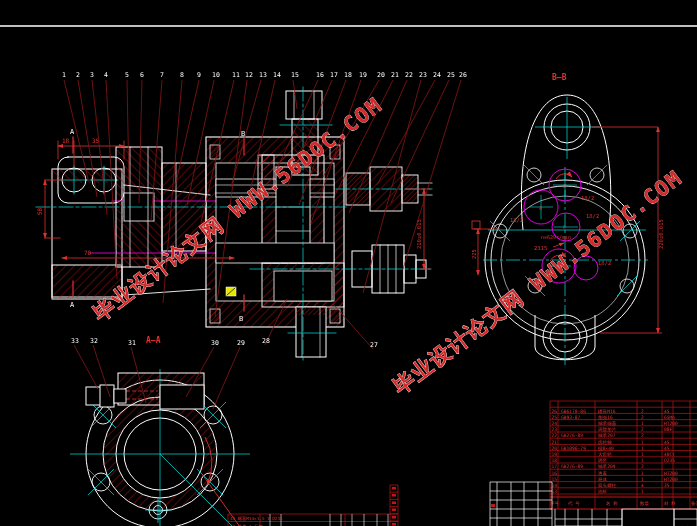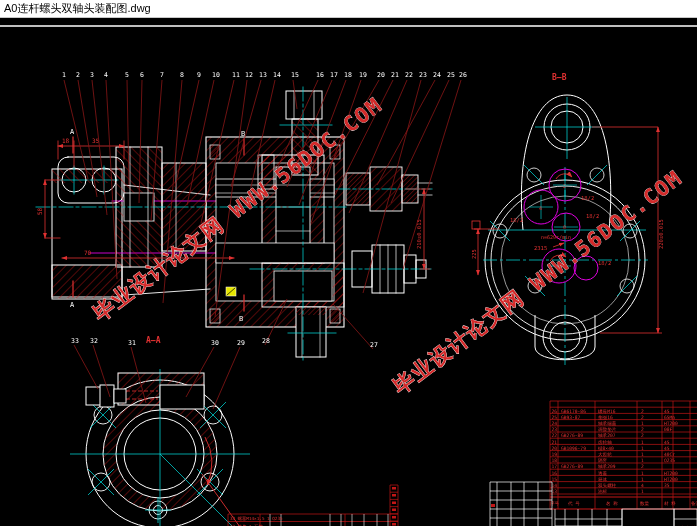--- a/index.html
+++ b/index.html
@@ -8,23 +8,20 @@
   #titlebar{height:17px;background:#ffffff;color:#000;font-size:11px;line-height:17px;
             padding-left:4px;border-bottom:1px solid #c8c8c8;white-space:nowrap;}
   #canvas{position:absolute;top:17px;left:0;}
   svg text{font-family:"DejaVu Sans Mono", monospace;}
   .wm{font-weight:bold;letter-spacing:1.5px;paint-order:stroke;}
 </style>
 </head>
 <body>
 
 <div id="app">
-  <div id="titlebar">
-    <span>A0连杆螺头双轴头装配图.dwg</span>
-  </div>
 
   <div id="canvas">
   <svg width="697" height="509" viewBox="0 0 697 509" xmlns="http://www.w3.org/2000/svg">
     <defs>
       <pattern id="hR" width="6" height="6" patternUnits="userSpaceOnUse" patternTransform="rotate(45)">
         <line x1="0" y1="0" x2="0" y2="6" stroke="#b81414" stroke-width="0.9"></line>
       </pattern>
       <pattern id="hL" width="6" height="6" patternUnits="userSpaceOnUse" patternTransform="rotate(-45)">
         <line x1="0" y1="0" x2="0" y2="6" stroke="#b81414" stroke-width="0.9"></line>
       </pattern>

